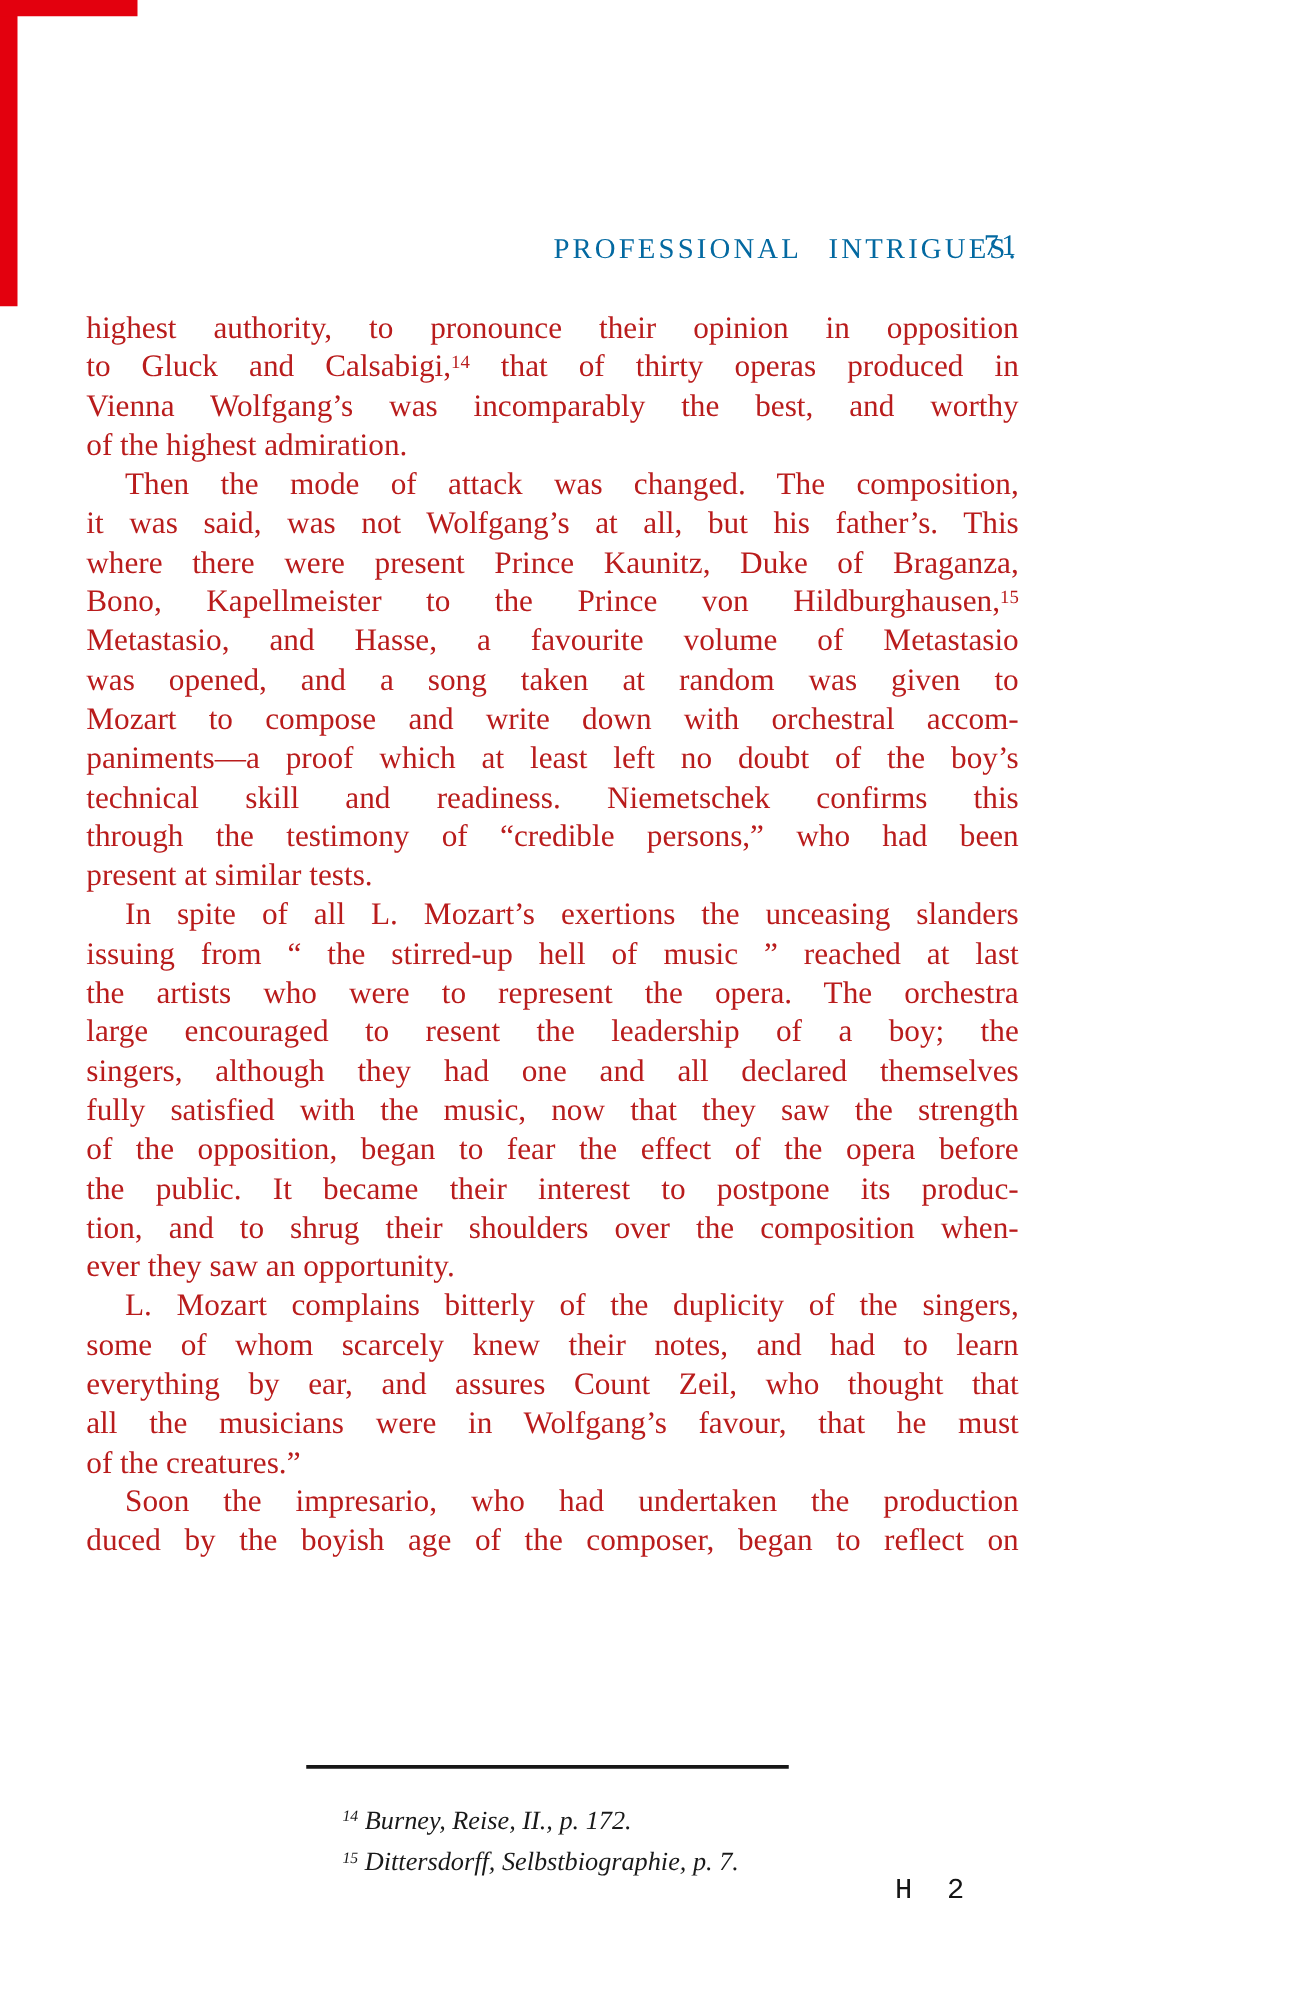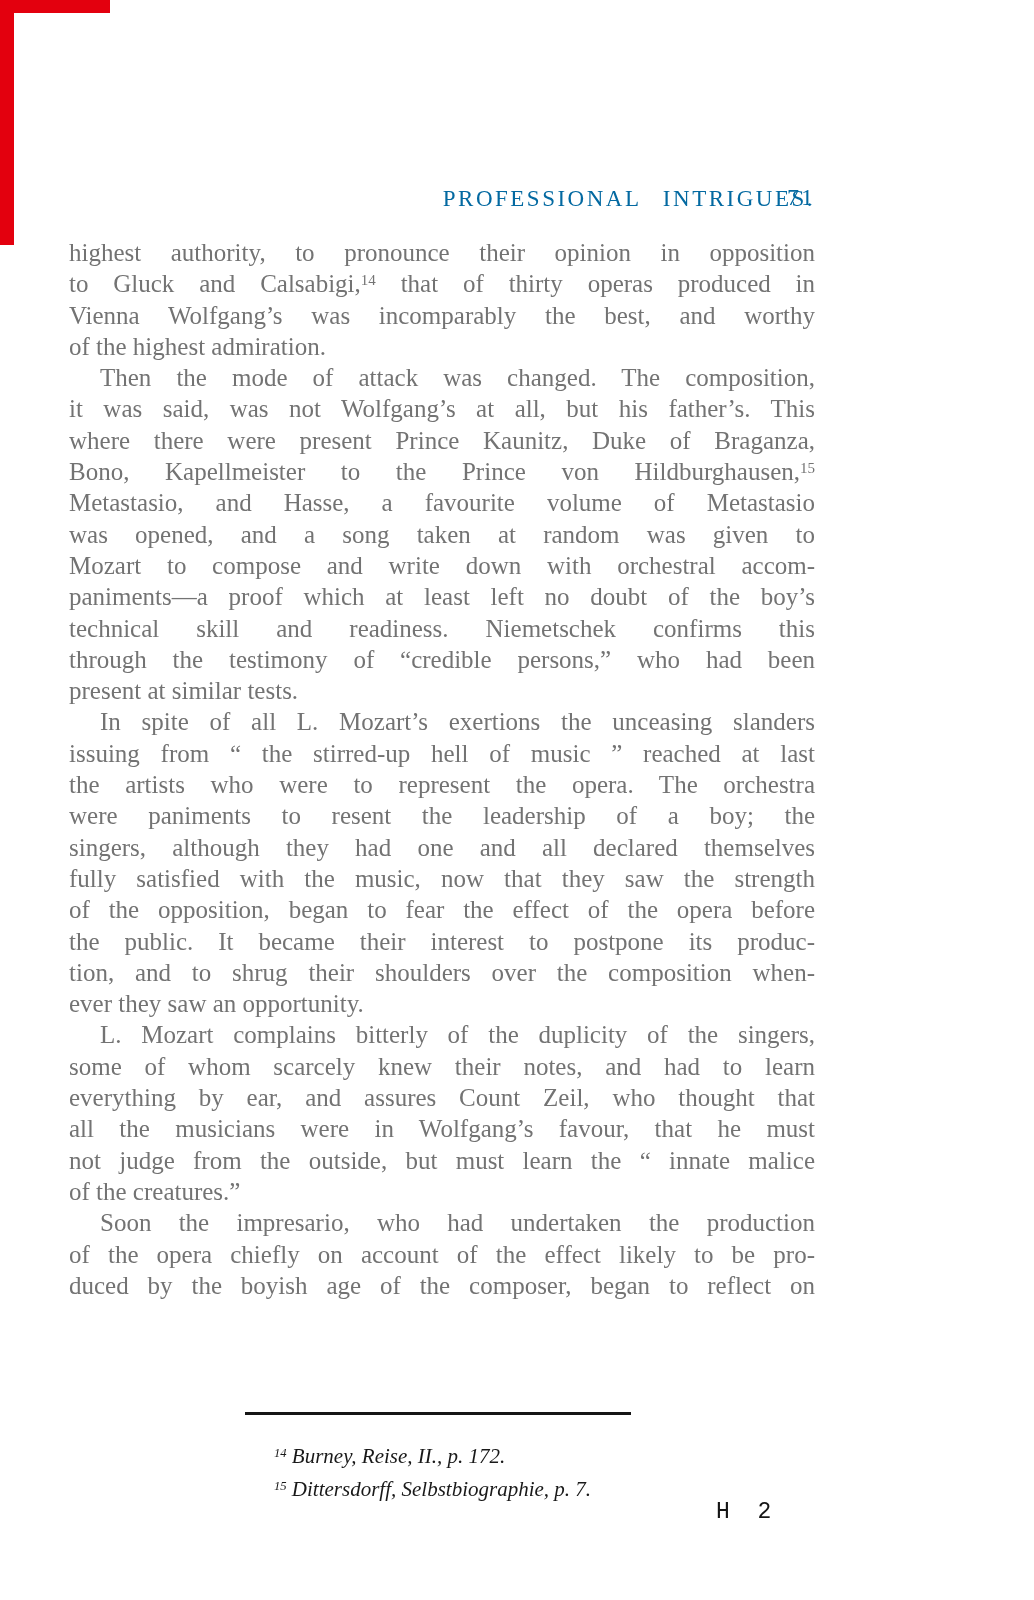--- a/index.html
+++ b/index.html
@@ -26,23 +26,23 @@
     position: absolute; left: 69px; top: 186px; width: 746px;
     text-align: right;
     font-size: 23px; letter-spacing: 2.5px; word-spacing: 14px;
     color: #0369a1;
   }
   .page-number {
     position: absolute; right: 0; top: -2px;
     font-size: 24px; letter-spacing: 2px; word-spacing: normal;
   }
   .body-text {
-    position: absolute; left: 69px; top: 237px; width: 746px;
+    position: absolute; left: 69px; top: 247px; width: 746px;
     font-size: 25px; line-height: 31.3px;
-    color: #737373;
+    color: #b91c1c;
   }
   .paragraph { margin: 0; }
   .paragraph.indent .line:first-child { text-indent: 31px; }
   .line { white-space: normal; }
   .line.justify { text-align: justify; text-align-last: justify; }
   .body-text sup, .footnotes sup {
     font-size: 60%; line-height: 0; vertical-align: baseline;
     position: relative; top: -0.5em;
   }
   .footnote-rule {
@@ -91,39 +91,37 @@
       <div class="line justify"><span>Mozart to compose and write down with orchestral accom-</span></div>
       <div class="line justify"><span>paniments—a proof which at least left no doubt of the boy’s</span></div>
       <div class="line justify"><span>technical skill and readiness.  Niemetschek confirms this</span></div>
       <div class="line justify"><span>through the testimony of “credible persons,” who had been</span></div>
       <div class="line"><span>present at similar tests.</span></div>
     </div>
     <div class="paragraph indent">
       <div class="line justify"><span>In spite of all L. Mozart’s exertions the unceasing slanders</span></div>
       <div class="line justify"><span>issuing from “ the stirred-up hell of music ” reached at last</span></div>
       <div class="line justify"><span>the artists who were to represent the opera.  The orchestra</span></div>
-      <div class="line justify"><span>were paniments to resent the leadership of a boy; the</span></div>
+      <div class="line justify"><span>large encouraged to resent the leadership of a boy; the</span></div>
       <div class="line justify"><span>singers, although they had one and all declared themselves</span></div>
       <div class="line justify"><span>fully satisfied with the music, now that they saw the strength</span></div>
       <div class="line justify"><span>of the opposition, began to fear the effect of the opera before</span></div>
       <div class="line justify"><span>the public.  It became their interest to postpone its produc-</span></div>
       <div class="line justify"><span>tion, and to shrug their shoulders over the composition when-</span></div>
       <div class="line"><span>ever they saw an opportunity.</span></div>
     </div>
     <div class="paragraph indent">
       <div class="line justify"><span>L. Mozart complains bitterly of the duplicity of the singers,</span></div>
       <div class="line justify"><span>some of whom scarcely knew their notes, and had to learn</span></div>
       <div class="line justify"><span>everything by ear, and assures Count Zeil, who thought that</span></div>
       <div class="line justify"><span>all the musicians were in Wolfgang’s favour, that he must</span></div>
-      <div class="line justify"><span>not judge from the outside, but must learn the “ innate malice</span></div>
       <div class="line"><span>of the creatures.”</span></div>
     </div>
     <div class="paragraph indent">
       <div class="line justify"><span>Soon the impresario, who had undertaken the production</span></div>
-      <div class="line justify"><span>of the opera chiefly on account of the effect likely to be pro-</span></div>
       <div class="line justify"><span>duced by the boyish age of the composer, began to reflect on</span></div>
     </div>
   </div>
 
 <div class="footnote-rule"></div>
 
 <div class="footnotes">
     <div class="footnote-line"><sup>14</sup><span> Burney, Reise, II., p. 172.</span></div>
     <div class="footnote-line"><sup>15</sup><span> Dittersdorff, Selbstbiographie, p. 7.</span></div>
   </div>

